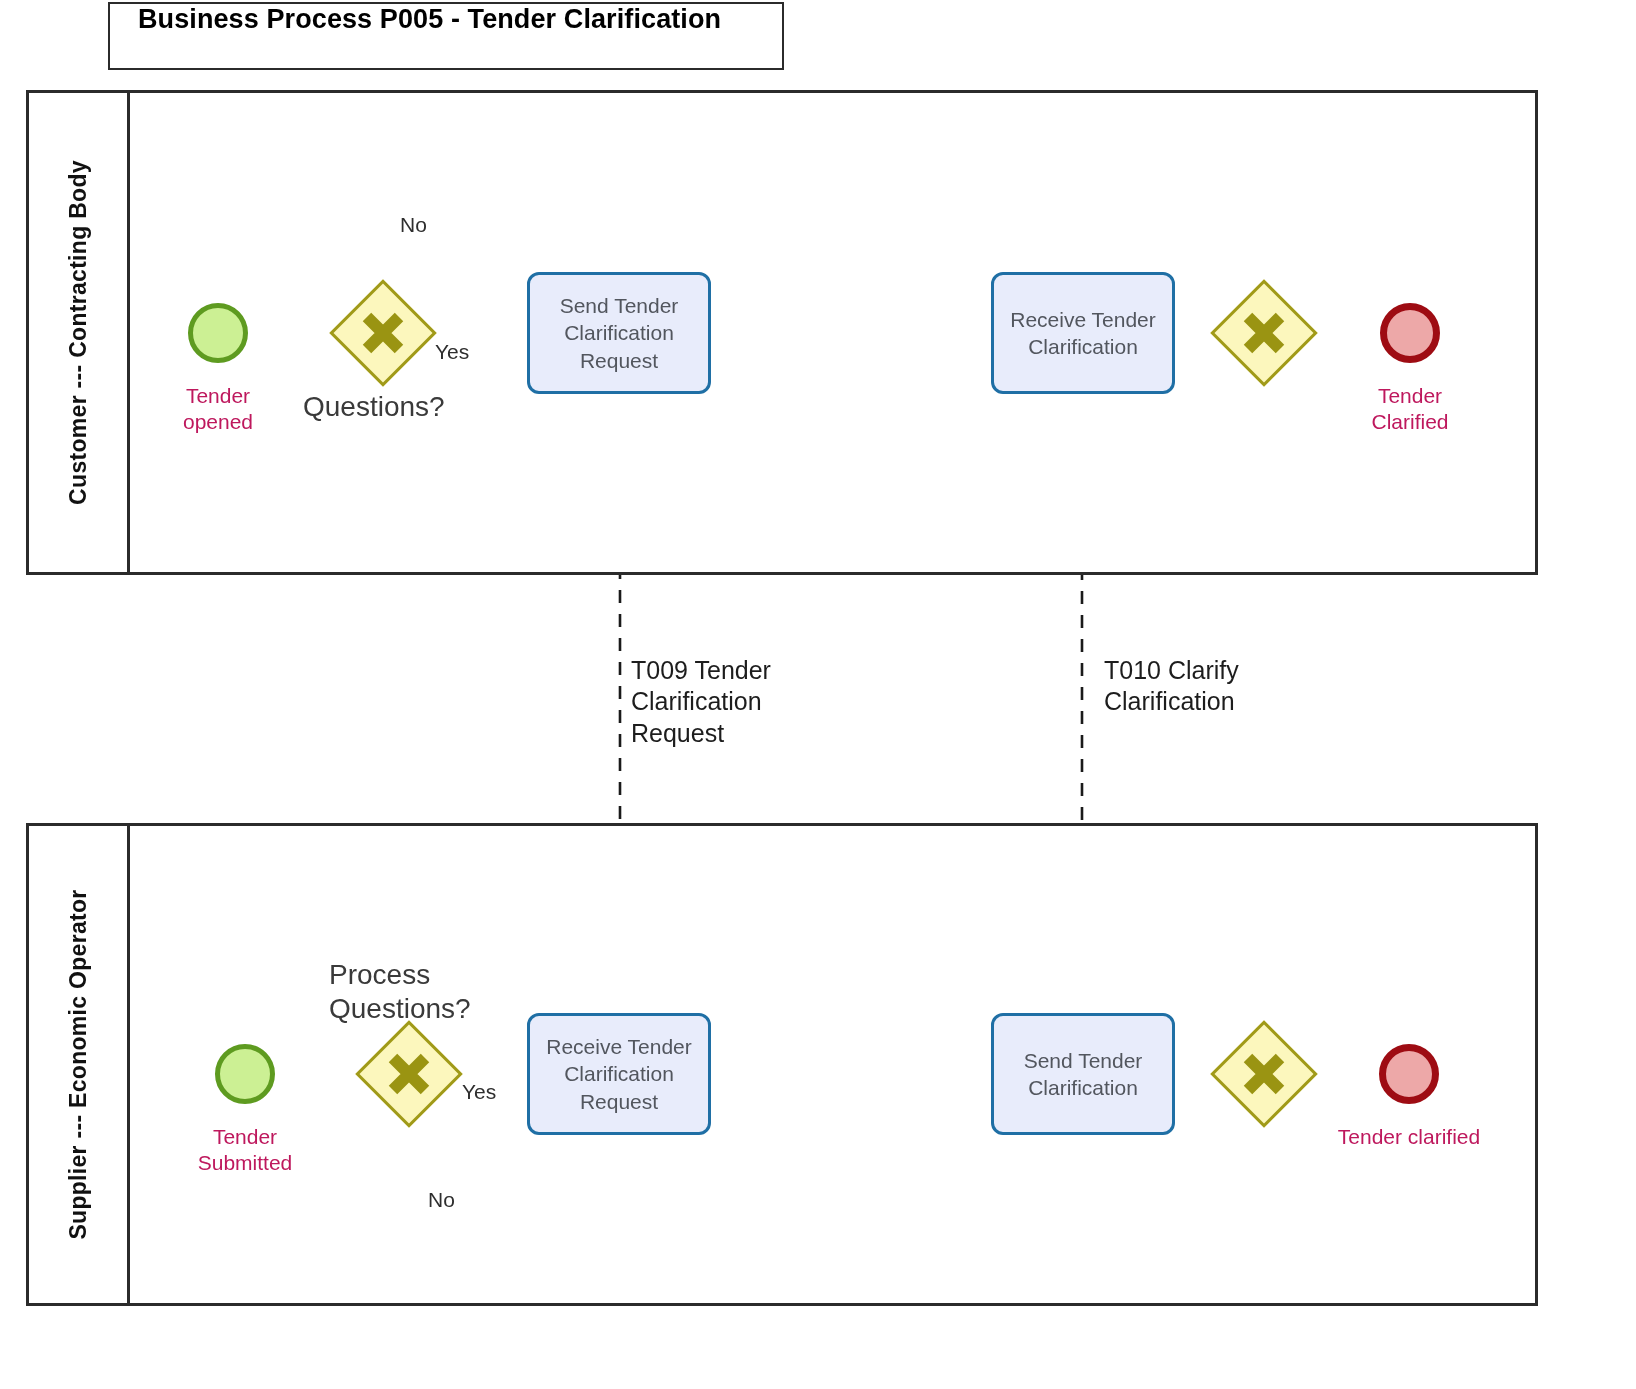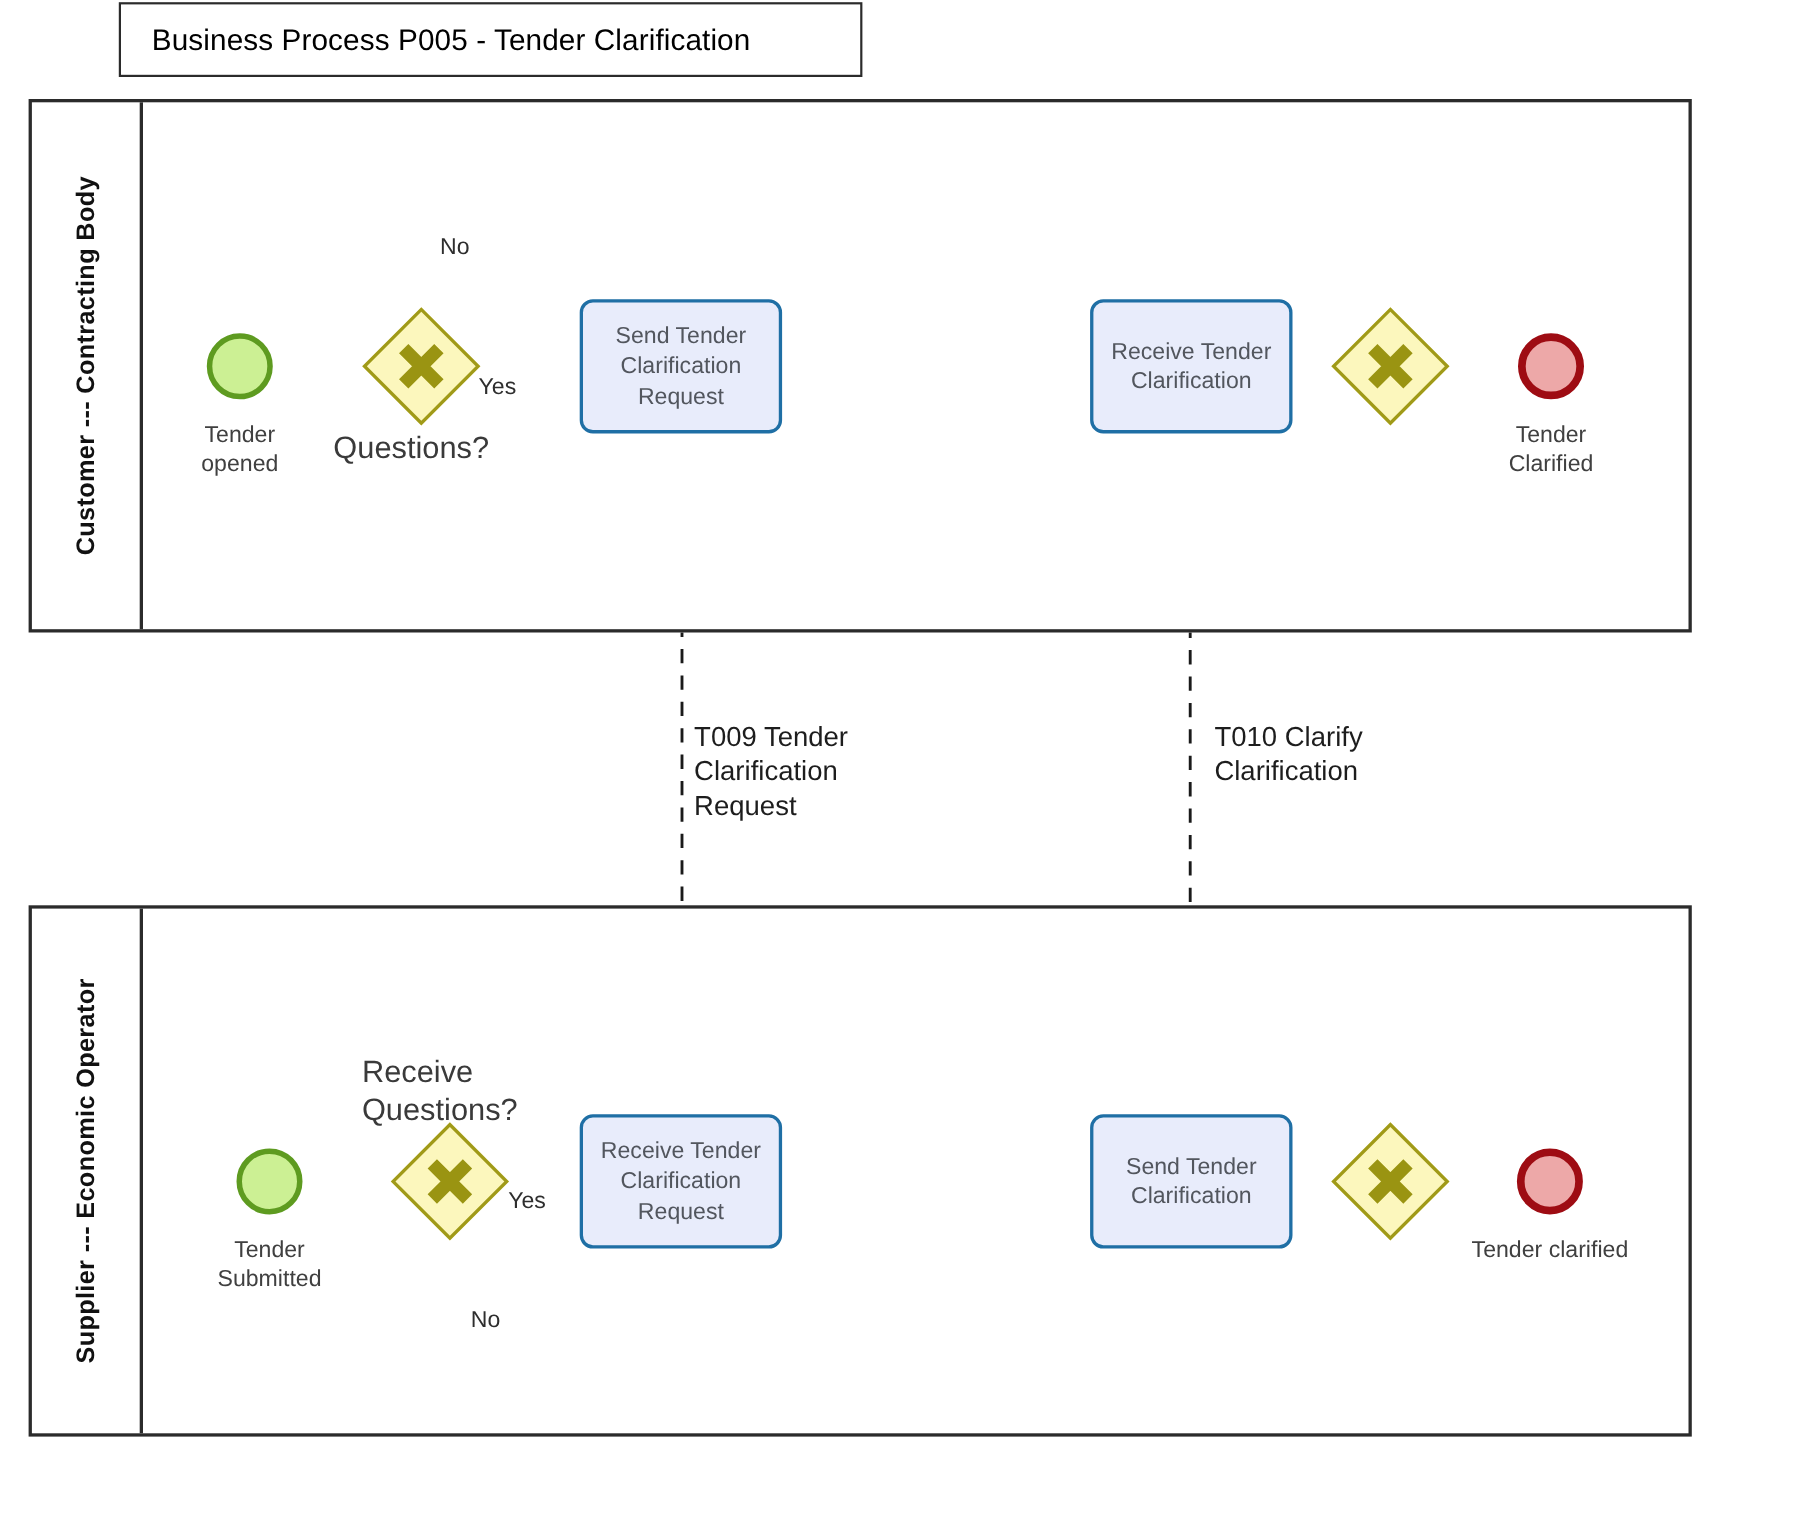--- a/index.html
+++ b/index.html
@@ -17,21 +17,21 @@
   }
   #page > svg { position: absolute; top: 0; left: 0; }
 
   
   .title-box {
     position: absolute;
     left: 108px; top: 2px;
     width: 676px; height: 68px;
     border: 2px solid #2b2b2b;
     background: #ffffff;
-    display: flex; align-items: center;
+    display: flex;  font-weight: bold;
   }
   .title-text {
     font-size: 27px;
     color: #000000;
     padding-left: 28px;
     letter-spacing: 0.1px;
     white-space: nowrap;
   }
 
   
@@ -70,21 +70,21 @@
   .event-end {
     width: 60px; height: 60px;
     background: #eda8a8;
     border: 7px solid #9e0c13;
   }
   .event-label {
     position: absolute;
     text-align: center;
     font-size: 21px;
     line-height: 1.22;
-    color: #404040;
+    color: #be185d;
     white-space: pre-line;
   }
 
   .gateway {
     width: 76px; height: 76px;
     background: #fcf7bd;
     border: 3px solid #a09a18;
     transform: rotate(45deg);
   }
   .gateway-label {
@@ -229,21 +229,21 @@
   </div>
 
   <div class="node event event-start" style="left:215px; top:1044px;"></div>
   <div class="event-label" style="left:175px; top:1124px; width:140px;">Tender
 Submitted</div>
 
   <div class="node gateway" style="left:371px; top:1036px;"></div>
   <svg class="node" style="left:371px; top:1036px; width:76px; height:76px; pointer-events:none;">
     <path d="M22,22 L54,54 M54,22 L22,54" stroke="#9a9412" stroke-width="12" stroke-linecap="butt"></path>
   </svg>
-  <div class="gateway-label" style="left:329px; top:958px; width:160px;">Receive
+  <div class="gateway-label" style="left:329px; top:958px; width:160px;">Process
 Questions?</div>
 
   <div class="node task" style="left:527px; top:1013px; width:184px; height:122px;">Receive Tender
 Clarification
 Request</div>
 
 
   <div class="node task" style="left:991px; top:1013px; width:184px; height:122px;">Send Tender
 Clarification</div>
 

